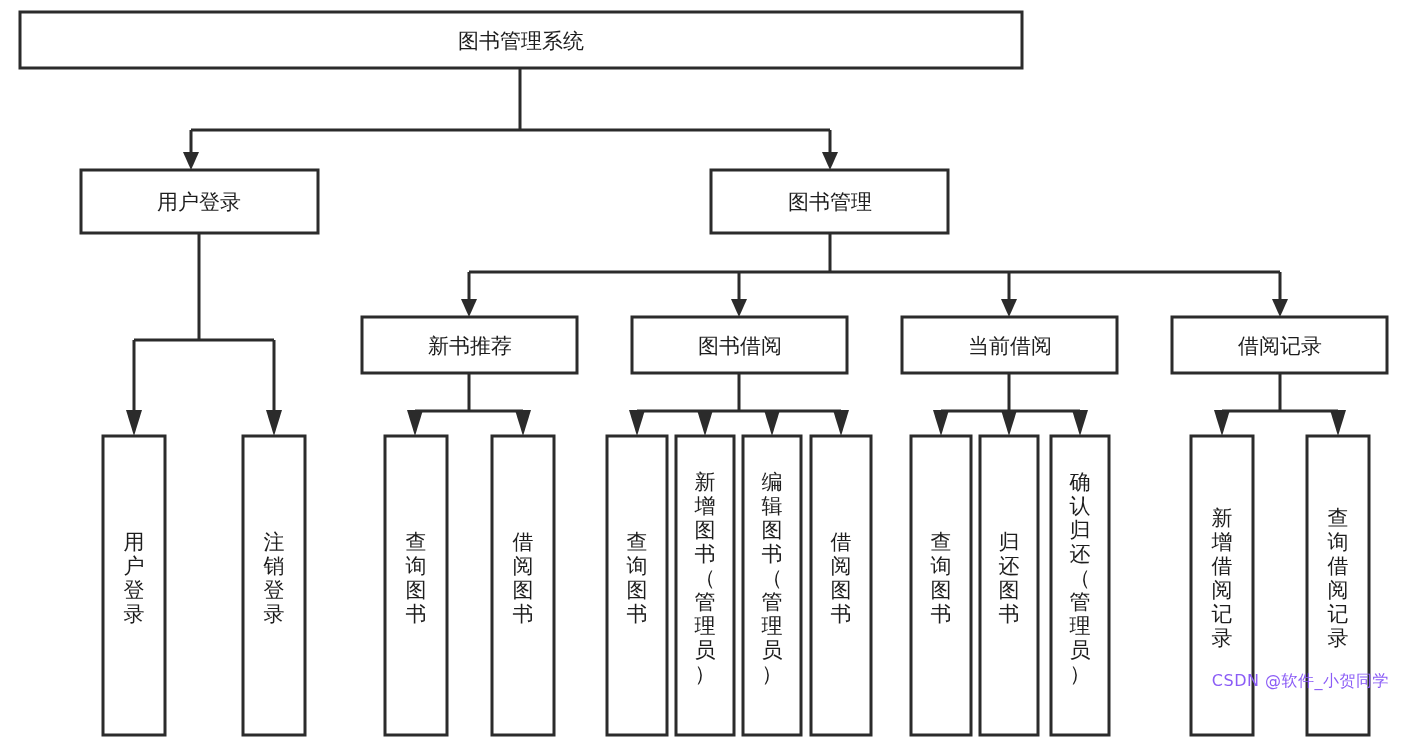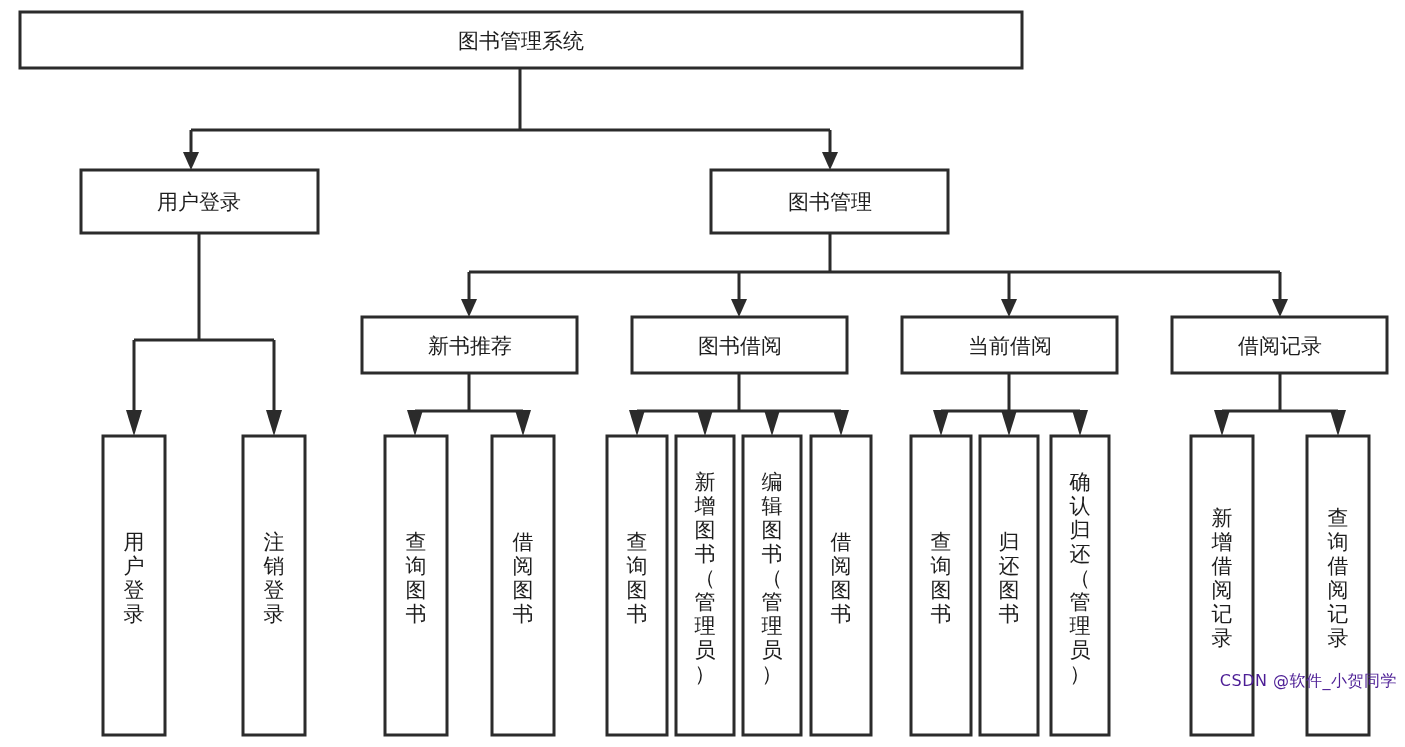--- a/index.html
+++ b/index.html
@@ -48,25 +48,25 @@
     dominant-baseline: central;
   }
   .node-label-v {
     fill: #1d1d1d;
     font-family: "DejaVu Sans", "Liberation Sans", sans-serif;
     font-size: 21px;
     text-anchor: middle;
   }
   .watermark {
     position: absolute;
-    right: 8px;
+    right: 16px;
     bottom: 4px;
     font-family: "DejaVu Sans", "Liberation Sans", sans-serif;
     font-size: 16px;
-    color: #4c1d95;
+    color: #8b5cf6;
     letter-spacing: 0.5px;
     white-space: nowrap;
     user-select: none;
   }
 </style>
 </head>
 <body>
 
 <div id="diagram-root">
 

